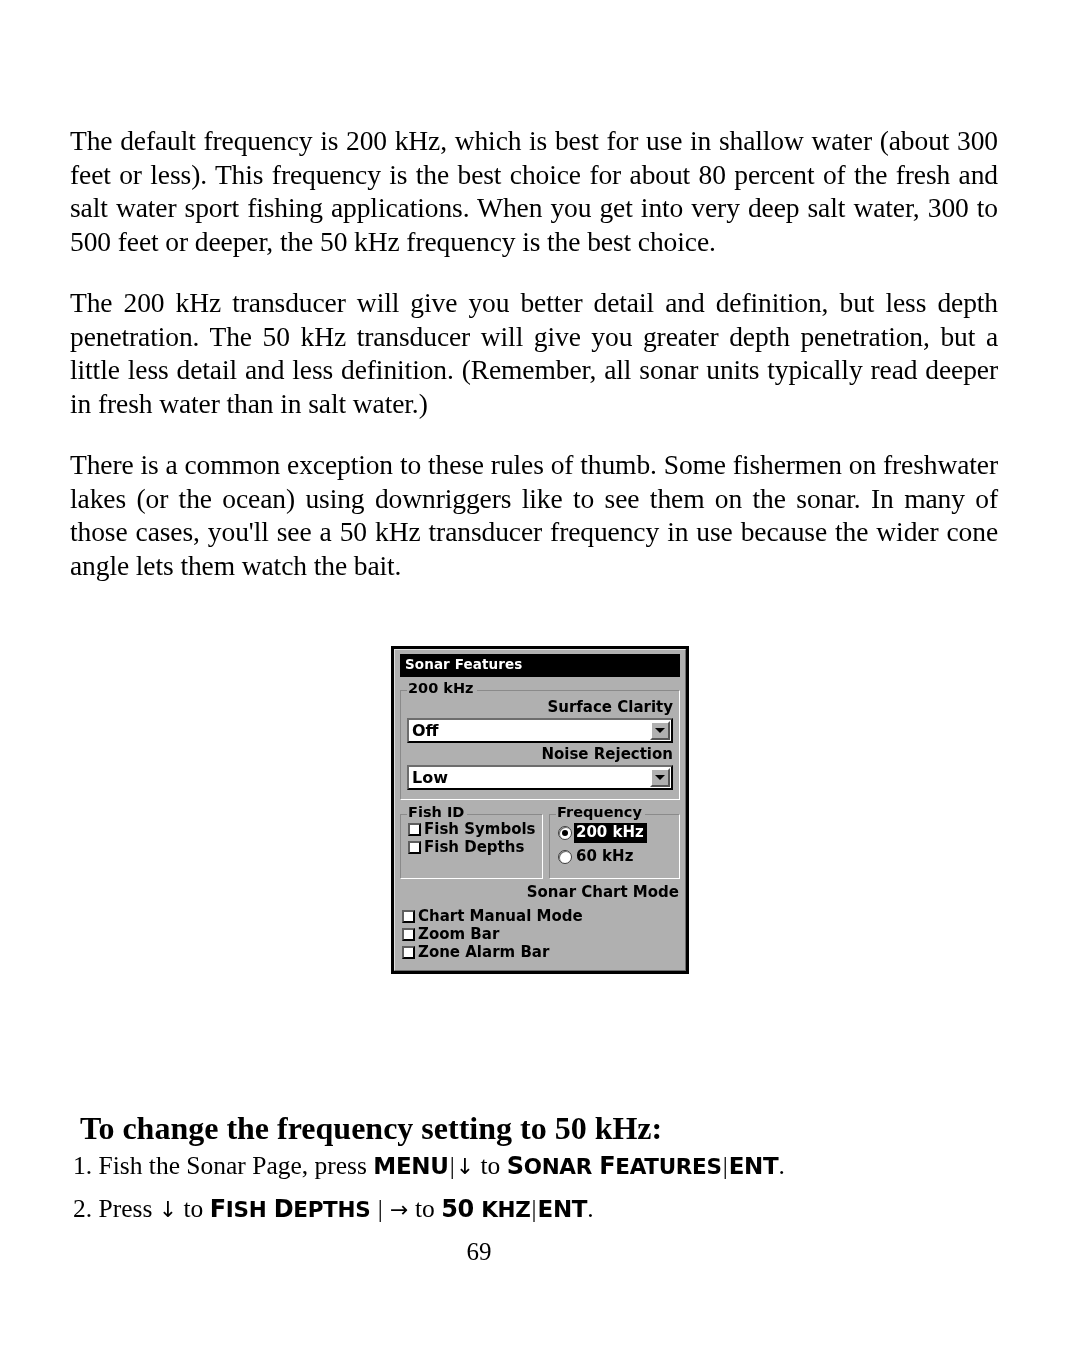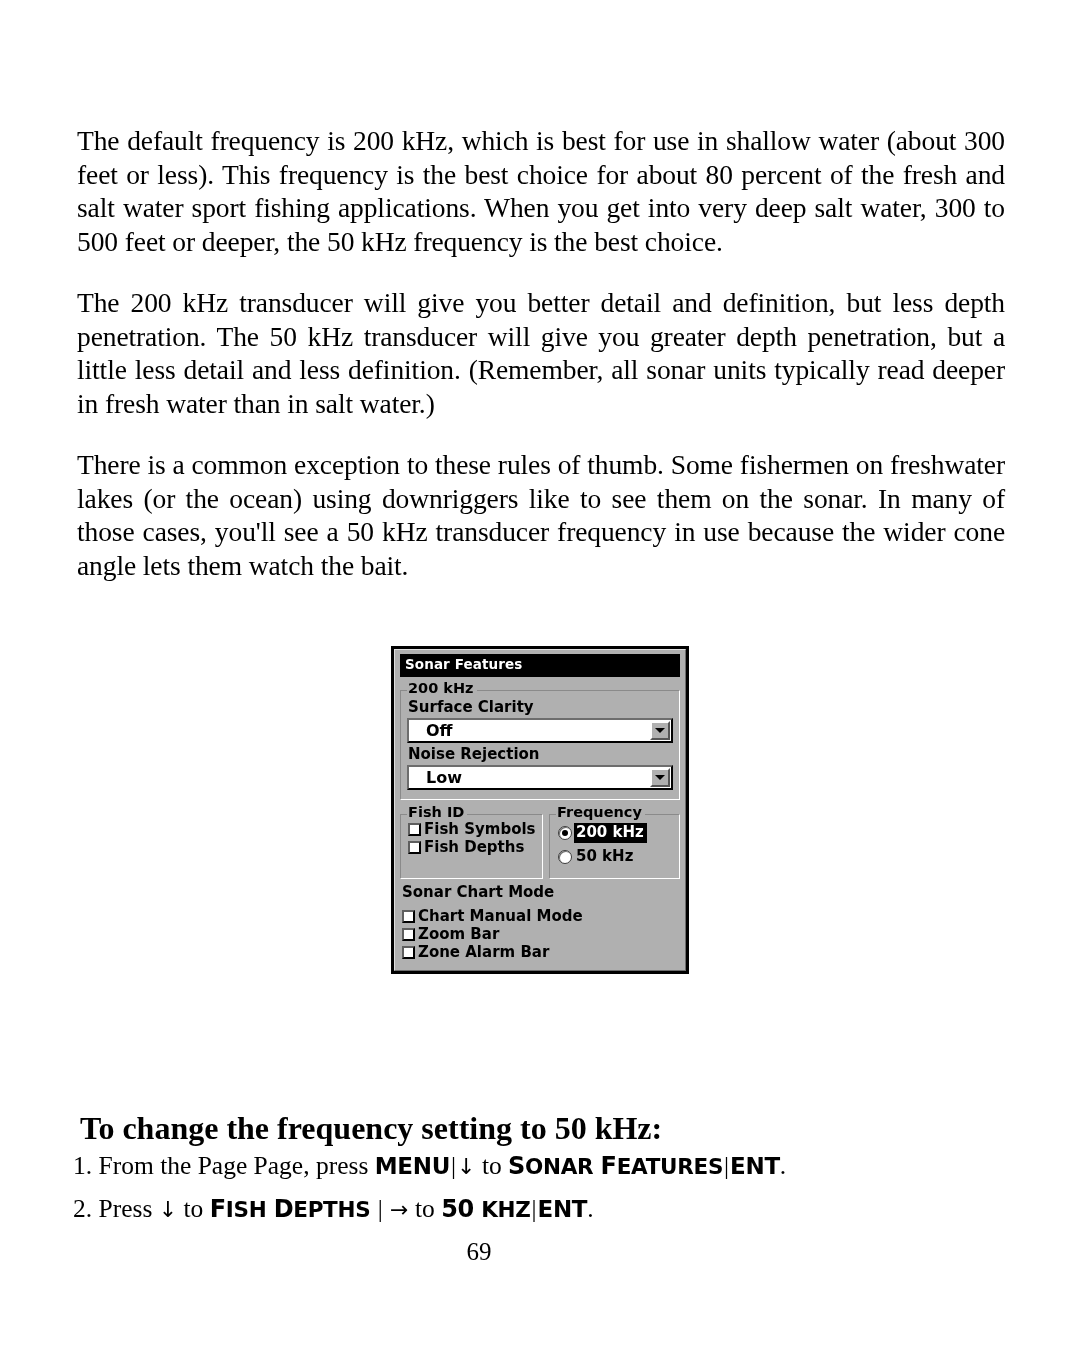--- a/index.html
+++ b/index.html
@@ -19,21 +19,21 @@
   .page {
     position: absolute;
     left: 0; top: 0;
     width: 1080px;
     height: 1355px;
   }
 
   
   .textcol {
     position: absolute;
-    left: 77px;
+    left: 70px;
     width: 928px;
   }
   p.para {
     margin: 0 0 28px 0;
     font-size: 27.5px;
     line-height: 33.5px;
     text-align: justify;
     text-justify: inter-word;
     letter-spacing: -0.1px;
   }
@@ -98,40 +98,41 @@
     color: #000000;
     white-space: nowrap;
   }
 
   .field-label {
     font-size: 15px;
     font-weight: bold;
     line-height: 1;
     margin: 4px 0 3px 1px;
     color: #000000;
+    text-align: right;
   }
 
   
   .combo {
     display: flex;
     align-items: stretch;
     background: #ffffff;
     border: 2px solid #000000;
     border-top-color: #6d6d6d;
     border-left-color: #6d6d6d;
     height: 25px;
     box-sizing: border-box;
     margin-bottom: 2px;
   }
   .combo .combo-value {
     flex: 1 1 auto;
     font-size: 16px;
     font-weight: bold;
     line-height: 21px;
-    padding-left: 17px;
+    padding-left: 3px;
     color: #000000;
     white-space: nowrap;
     overflow: hidden;
   }
   .combo .combo-arrow {
     flex: 0 0 auto;
     width: 20px;
     margin: 1px 1px 1px 0;
     background: #b0b0b0;
     border: 2px solid #565656;
@@ -336,21 +337,21 @@
 
           <div class="groupbox freq">
             <span class="gb-label">Frequency</span>
 
             <div class="radio-row">
               <span class="radio-dot on"></span>
               <span class="radio-label selected">200 kHz</span>
             </div>
             <div class="radio-row">
               <span class="radio-dot"></span>
-              <span class="radio-label">50 kHz</span>
+              <span class="radio-label">60 kHz</span>
             </div>
           </div>
         </div>
 
         <div class="bottom-block">
           <div class="field-label">Sonar Chart Mode</div>
 
           <div style="height:4px"></div>
 
           <div class="chk-row">
@@ -369,21 +370,21 @@
 
       </div>
     </div>
   </div>
 
 
   <div class="subhead">To change the frequency setting to 50 kHz:</div>
 
   <div class="step step1">
     <span>1.</span>
-    <span>From the Page Page, press</span>
+    <span>Fish the Sonar Page, press</span>
     <span class="key">MENU</span><span class="sep">|</span><span class="arrow">↓</span>
     <span>to</span>
     <span class="sc"><span class="big">S</span><span>ONAR</span> <span class="big">F</span><span>EATURES</span></span><span class="sep">|</span><span class="key">ENT</span><span>.</span>
   </div>
 
   <div class="step step2">
     <span>2.</span>
     <span>Press</span>
     <span class="arrow">↓</span>
     <span>to</span>

